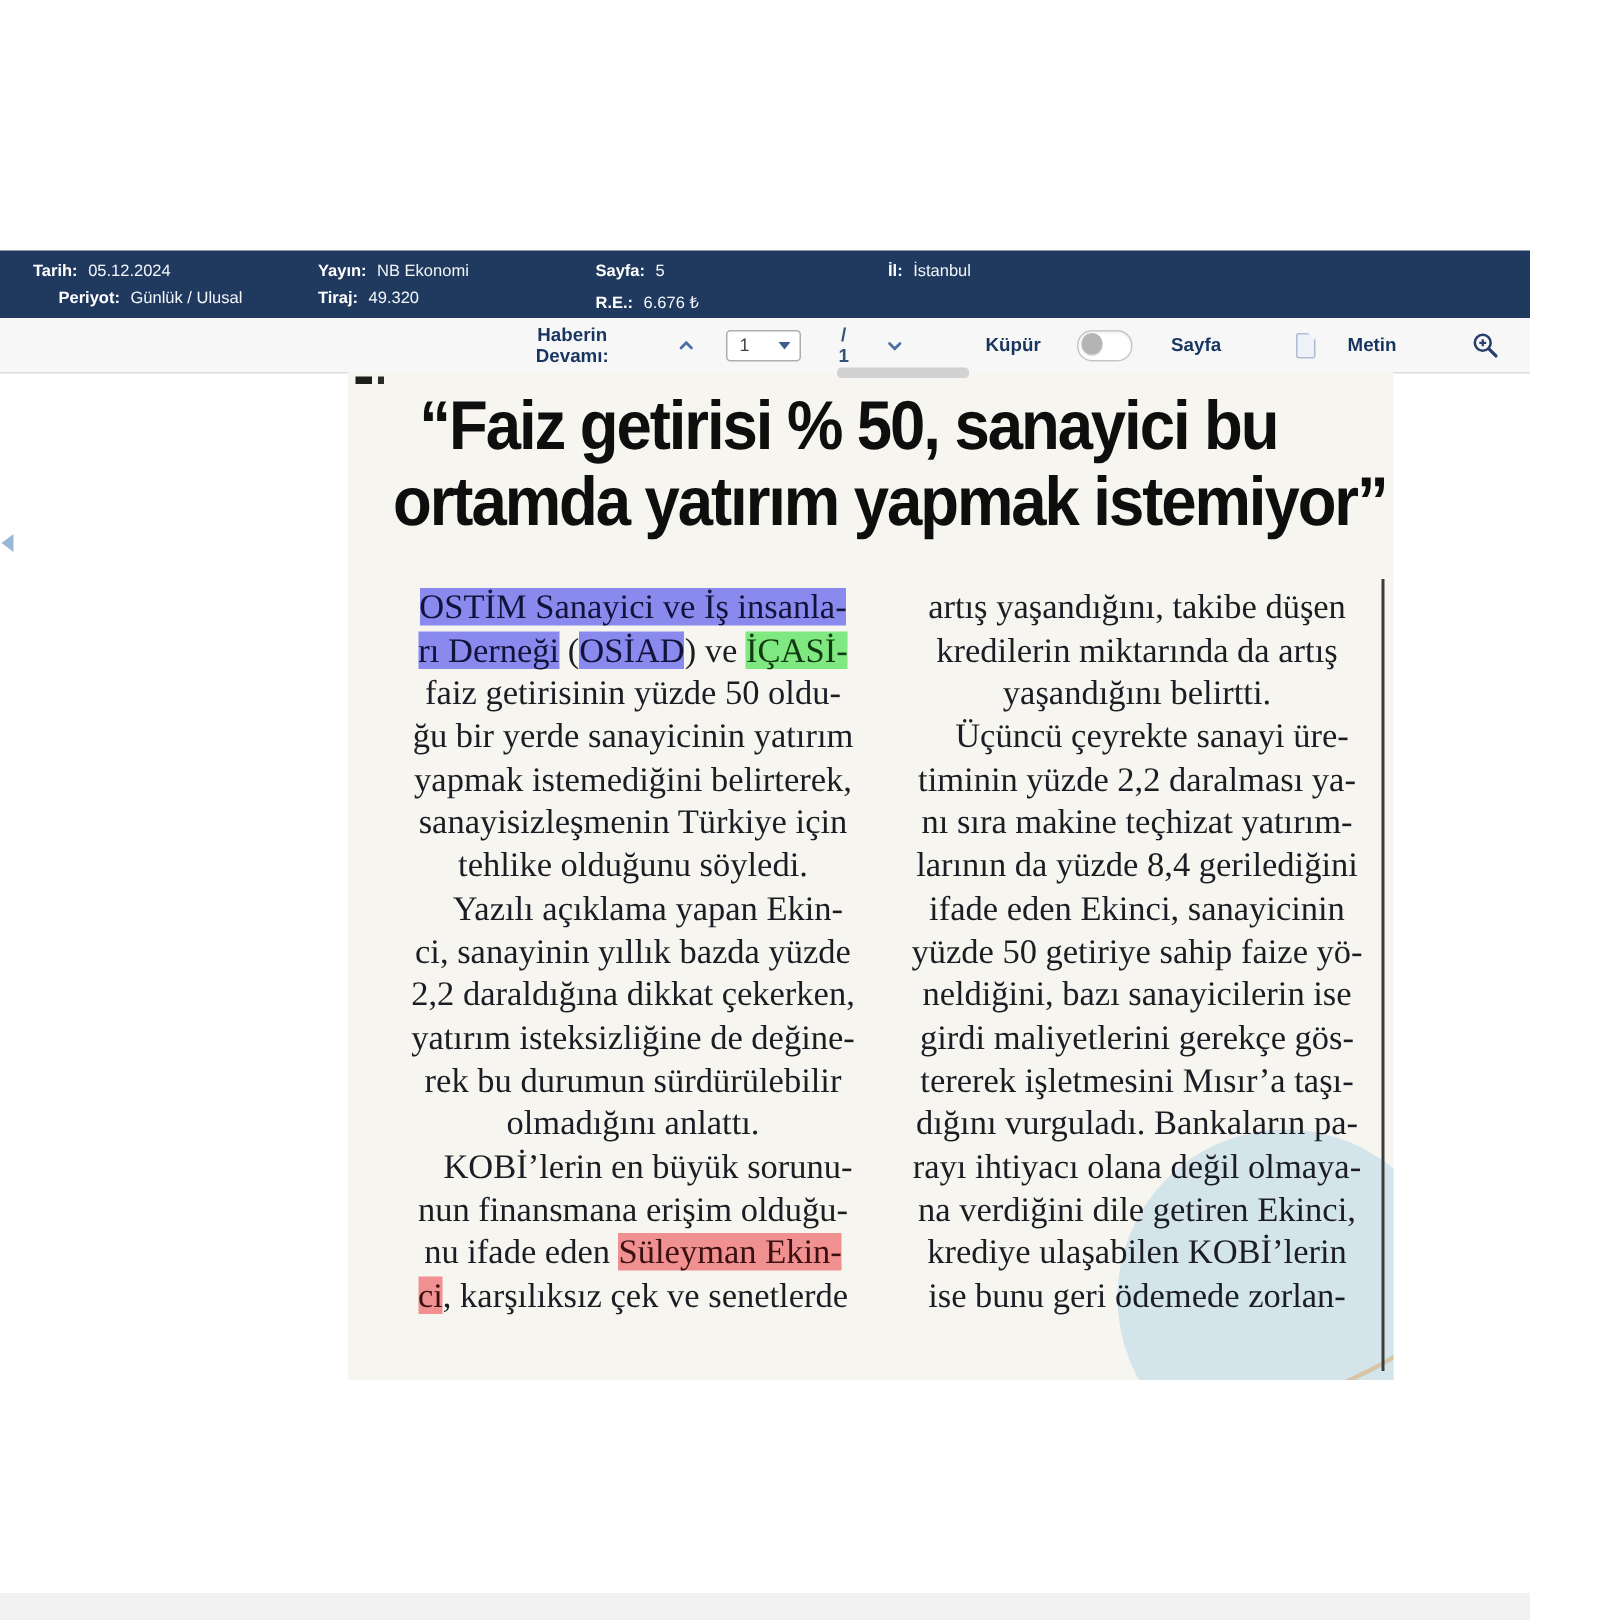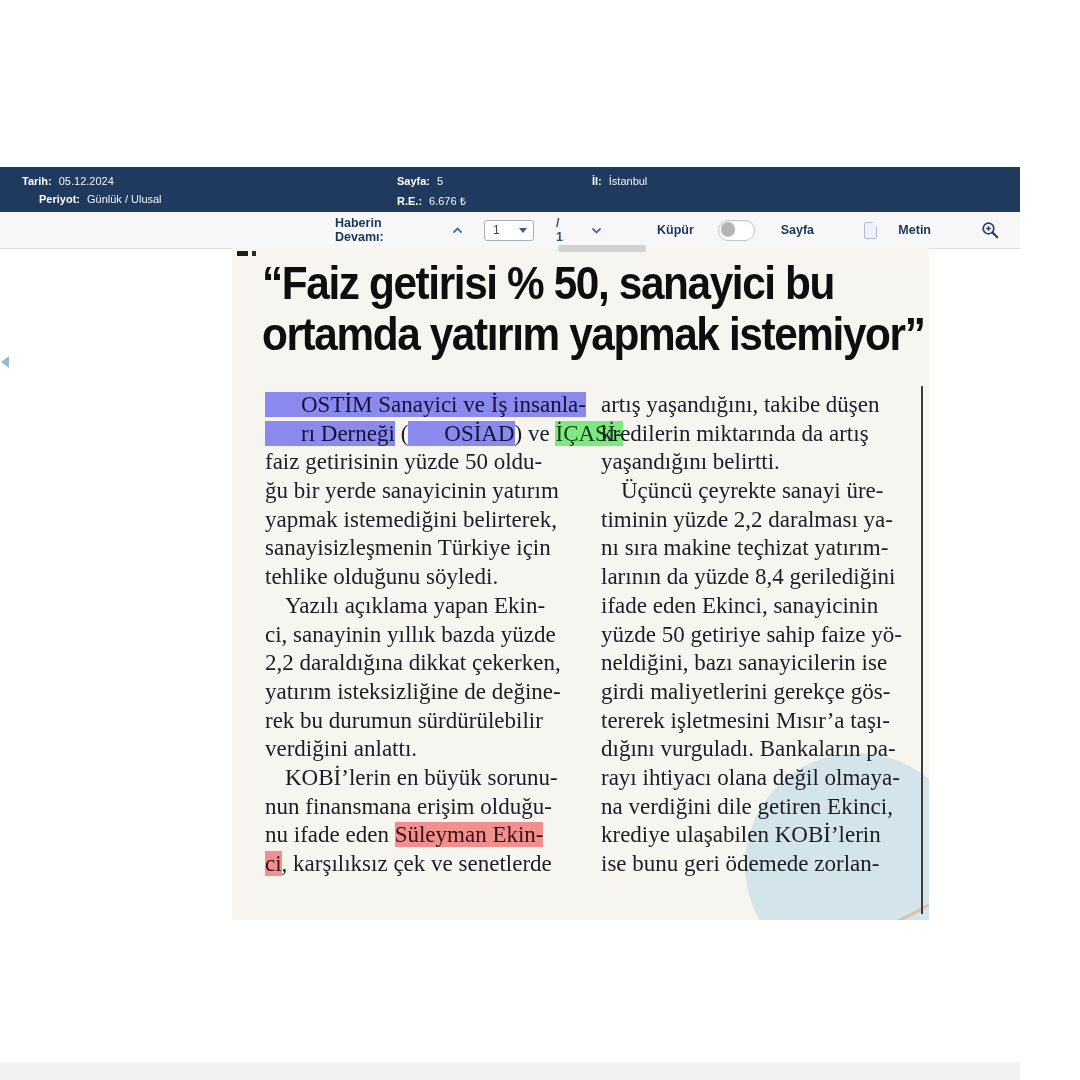--- a/index.html
+++ b/index.html
@@ -1,17 +1,17 @@
 <!DOCTYPE html>
 <html><head>
 <meta charset="utf-8">
 <style>
   html,body{margin:0;padding:0;background:#fff;}
   .stage{position:relative;width:1020px;height:1080px;background:#ffffff;overflow:hidden;
-         font-family:"Liberation Sans",sans-serif;}
+         font-family:"Liberation Sans",sans-serif;text-align:center;}
 
   
   .meta-bar{position:absolute;left:0;top:167px;width:1080px;height:45px;background:#20395f;}
   .meta-cell{position:absolute;top:0;height:45px;}
   .meta-row{position:absolute;white-space:nowrap;font-size:11px;color:#ffffff;}
   .meta-row .lbl{font-weight:bold;margin-right:7px;}
   .meta-row .val{font-weight:normal;color:#f2f6fb;}
   .collapse-arrow{position:absolute;left:1px;top:189px;width:0;height:0;
     border-top:6px solid transparent;border-bottom:6px solid transparent;
     border-right:8px solid #7fa6cf;opacity:.8;}
@@ -45,21 +45,21 @@
   .crop-mark{position:absolute;left:5px;top:3px;width:11px;height:5px;background:#1d1d1d;}
   .crop-mark2{position:absolute;left:20px;top:3px;width:4px;height:5px;background:#2a2a2a;}
   .headline{position:absolute;left:30px;top:10px;width:660px;color:#0e0e0e;
     font-family:"Liberation Sans",sans-serif;font-weight:bold;font-size:46px;line-height:51px;
     letter-spacing:-1.5px;transform:scaleX(.92);transform-origin:left top;white-space:nowrap;}
   .cols{position:absolute;left:33px;top:143px;display:flex;gap:22px;z-index:2;}
   .tcol{width:314px;}
   .tline{font-family:"Liberation Serif",serif;font-size:23px;line-height:28.7px;height:28.7px;
     color:#1c1c24;white-space:nowrap;}
   .tline.indent{padding-left:20px;}
-  .hl-blue{background:#8a8aee;color:#12123a;padding-left:36px;}
+  .hl-blue{background:#8a8aee;color:#12123a;}
   .hl-green{background:#80e880;color:#113a11;}
   .hl-red{background:#f19090;color:#3a1010;}
   .hl-byline{background:none;font-family:"Liberation Sans",sans-serif;font-size:18.5px;
     color:#8a8a8a;letter-spacing:.4px;}
   .right-rule{position:absolute;left:689px;top:138px;width:2px;height:528px;background:#3c3c3c;z-index:2;}
   .wm-circle{position:absolute;left:513px;top:505px;width:224px;height:224px;border-radius:50%;
     background:rgba(182,213,232,.55);z-index:0;}
   .wm-ring{position:absolute;left:470px;top:555px;width:300px;height:130px;border-radius:50%;
     border-bottom:3px solid rgba(226,148,66,.4);transform:rotate(-20deg);z-index:0;}
   .wm-ring2{position:absolute;left:485px;top:585px;width:280px;height:120px;border-radius:50%;
@@ -73,20 +73,24 @@
 <body>
 
 <div class="stage">
 
   <div class="meta-bar">
     <div class="collapse-arrow"></div>
 
     <div class="meta-cell" style="left:22px;width:180px;">
       <div class="meta-row" style="top:8px;"><span class="lbl">Tarih:</span><span class="val">05.12.2024</span></div>
       <div class="meta-row" style="top:26px;padding-left:17px;"><span class="lbl">Periyot:</span><span class="val">Günlük / Ulusal</span></div>
+    </div>
+    <div class="meta-cell" style="left:212px;width:170px;">
+      <div class="meta-row" style="top:8px;"><span class="lbl">Yayın:</span><span class="val">NB Ekonomi</span></div>
+      <div class="meta-row" style="top:26px;"><span class="lbl">Tiraj:</span><span class="val">49.320</span></div>
     </div>
     <div class="meta-cell" style="left:397px;width:150px;">
       <div class="meta-row" style="top:8px;"><span class="lbl">Sayfa:</span><span class="val">5</span></div>
       <div class="meta-row" style="top:26px;"><span class="lbl">R.E.:</span><span class="val">6.676 ₺</span></div>
     </div>
     <div class="meta-cell" style="left:592px;width:150px;">
       <div class="meta-row" style="top:8px;"><span class="lbl">İl:</span><span class="val">İstanbul</span></div>
     </div>
   </div>
 
@@ -172,21 +176,21 @@
           <div class="tline"><span>faiz getirisinin yüzde 50 oldu-</span></div>
           <div class="tline"><span>ğu bir yerde sanayicinin yatırım</span></div>
           <div class="tline"><span>yapmak istemediğini belirterek,</span></div>
           <div class="tline"><span>sanayisizleşmenin Türkiye için</span></div>
           <div class="tline"><span>tehlike olduğunu söyledi.</span></div>
           <div class="tline indent"><span>Yazılı açıklama yapan Ekin-</span></div>
           <div class="tline"><span>ci, sanayinin yıllık bazda yüzde</span></div>
           <div class="tline"><span>2,2 daraldığına dikkat çekerken,</span></div>
           <div class="tline"><span>yatırım isteksizliğine de değine-</span></div>
           <div class="tline"><span>rek bu durumun sürdürülebilir</span></div>
-          <div class="tline"><span>verdiğini anlattı.</span></div>
+          <div class="tline"><span>olmadığını anlattı.</span></div>
           <div class="tline indent"><span>KOBİ’lerin en büyük sorunu-</span></div>
           <div class="tline"><span>nun finansmana erişim olduğu-</span></div>
           <div class="tline"><span>nu ifade eden </span><span class="hl-red">Süleyman Ekin-</span></div>
           <div class="tline"><span class="hl-red">ci</span><span>, karşılıksız çek ve senetlerde</span></div>
         </div>
       <div class="tcol" id="col-right">
           <div class="tline"><span>artış yaşandığını, takibe düşen</span></div>
           <div class="tline"><span>kredilerin miktarında da artış</span></div>
           <div class="tline"><span>yaşandığını belirtti.</span></div>
           <div class="tline indent"><span>Üçüncü çeyrekte sanayi üre-</span></div>

